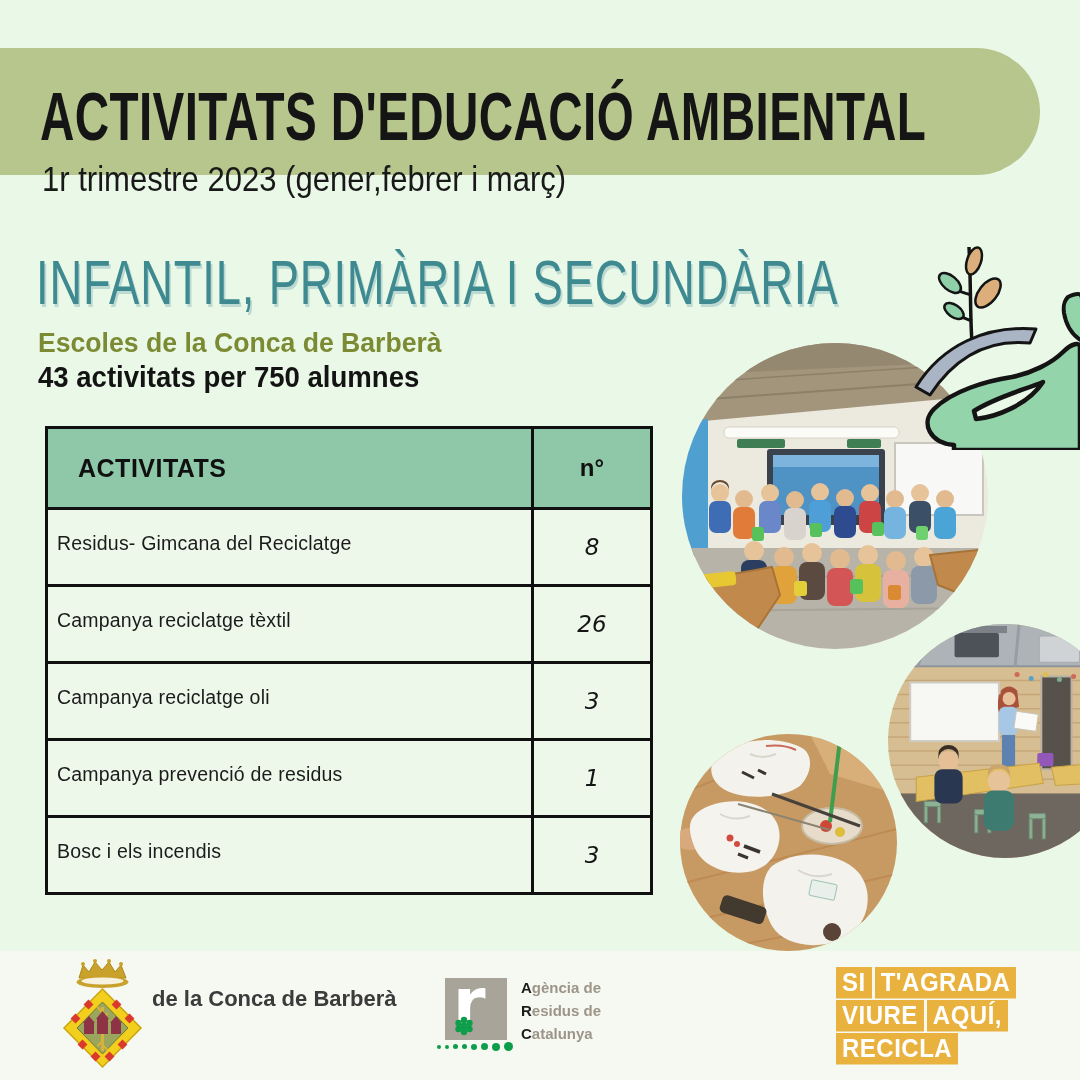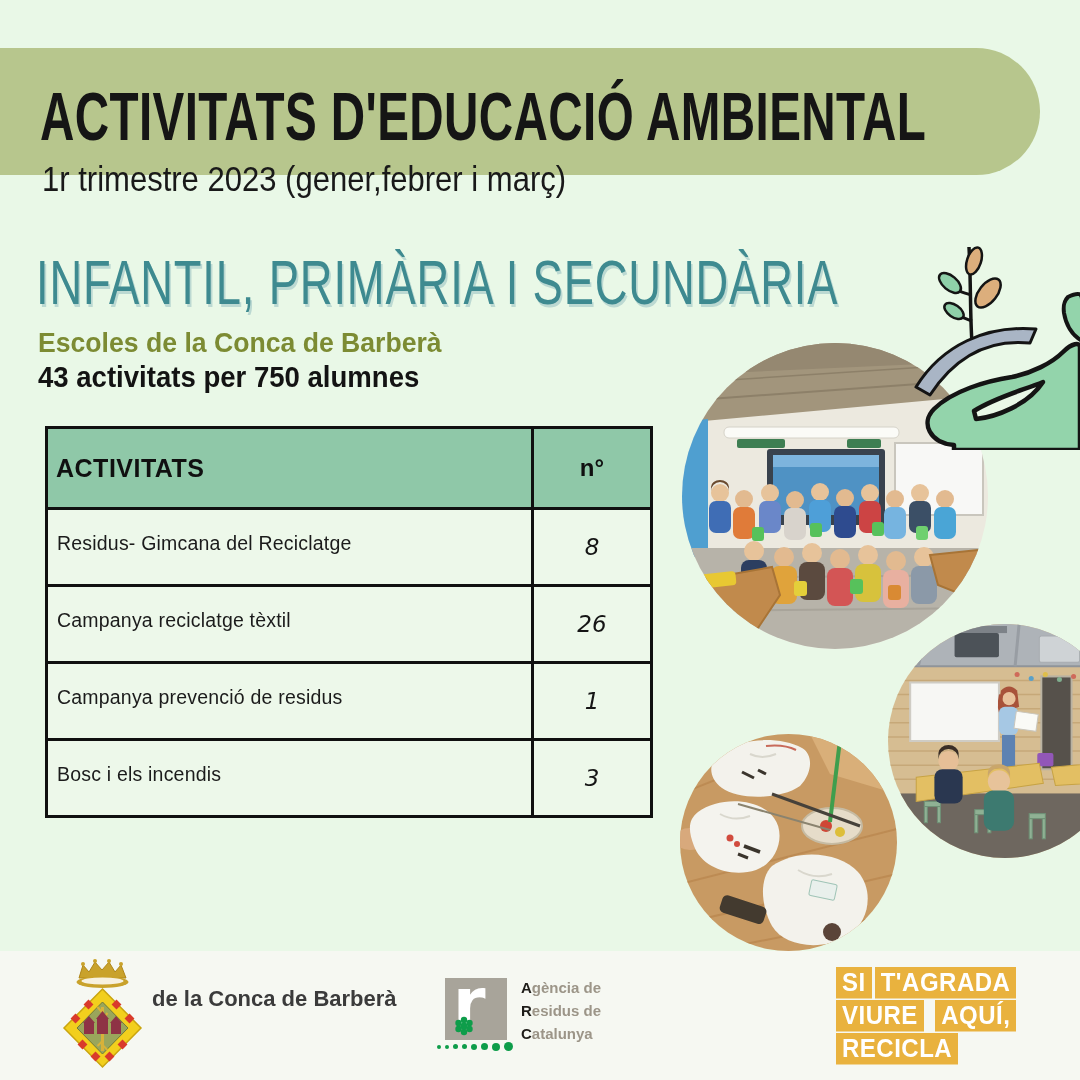--- a/index.html
+++ b/index.html
@@ -36,21 +36,21 @@
     position:absolute;left:38px;top:361px;font-size:29px;font-weight:700;
     color:#131313;white-space:nowrap;transform:scale(.95,1);transform-origin:left top;
   }
   
   .act-table{
     position:absolute;left:45px;top:426px;width:608px;border-collapse:collapse;
     background:#edf8ea;z-index:1;
   }
   .act-table th,.act-table td{border:3px solid #101010;}
   .act-table th{background:#8fc8a8;height:76px;color:#101010;}
-  th.col-label{text-align:left;padding-left:8px;font-size:25px;letter-spacing:.5px;}
+  th.col-label{text-align:left;padding-left:30px;font-size:25px;letter-spacing:.5px;}
   th.col-count{width:114px;font-size:24px;}
   td.cell-label{
     font-size:19.5px;color:#1b1b1b;padding:4px 10px 12px 9px;height:58px;
     font-family:"Liberation Sans",sans-serif;letter-spacing:.2px;
   }
   tr.tall td{height:90px;}
   td.cell-count{
     text-align:center;font-style:italic;font-size:23px;color:#151515;
     font-family:"DejaVu Sans",sans-serif;
   }
@@ -77,21 +77,21 @@
     position:absolute;left:8px;top:-14px;color:#ffffff;font-size:66px;font-weight:700;
     font-family:"DejaVu Sans",sans-serif;
   }
   .arc-flower{position:absolute;left:9px;bottom:4px;width:20px;height:20px;}
   .arc-dots{position:absolute;left:437px;top:91px;display:flex;align-items:center;gap:4px;width:80px;}
   .arc-dots i{display:block;border-radius:50%;background:#0e9d4a;}
   .arc-text{position:absolute;left:521px;top:25px;font-size:15px;line-height:23px;font-weight:700;white-space:nowrap;}
   .arc-text b{color:#1e1c18;}
   .arc-text span{color:#9c9588;}
   .recicla{position:absolute;left:836px;top:16px;}
-  .recicla .row{display:flex;gap:3px;margin-bottom:3px;justify-content:space-between;}
+  .recicla .row{display:flex;gap:3px;margin-bottom:3px;}
   .recicla .blk{
     background:#e9b23e;color:#ffffff;font-weight:700;font-size:24px;line-height:26px;
     padding:2px 6px;letter-spacing:.5px;white-space:nowrap;
     transform:scaleY(1.05);transform-origin:left top;
   }
 </style>
 </head>
 <body>
 
 <div class="canvas">
@@ -113,20 +113,24 @@
       </tr>
     </thead>
     <tbody>
       <tr>
         <td class="cell-label">Residus- Gimcana del Reciclatge</td>
         <td class="cell-count">8</td>
       </tr>
       <tr>
         <td class="cell-label">Campanya reciclatge tèxtil</td>
         <td class="cell-count">26</td>
+      </tr>
+      <tr>
+        <td class="cell-label">Campanya reciclatge oli</td>
+        <td class="cell-count">3</td>
       </tr>
       <tr>
         <td class="cell-label">Campanya prevenció de residus</td>
         <td class="cell-count">1</td>
       </tr>
       <tr>
         <td class="cell-label">Bosc i els incendis</td>
         <td class="cell-count">3</td>
       </tr>
     </tbody>

